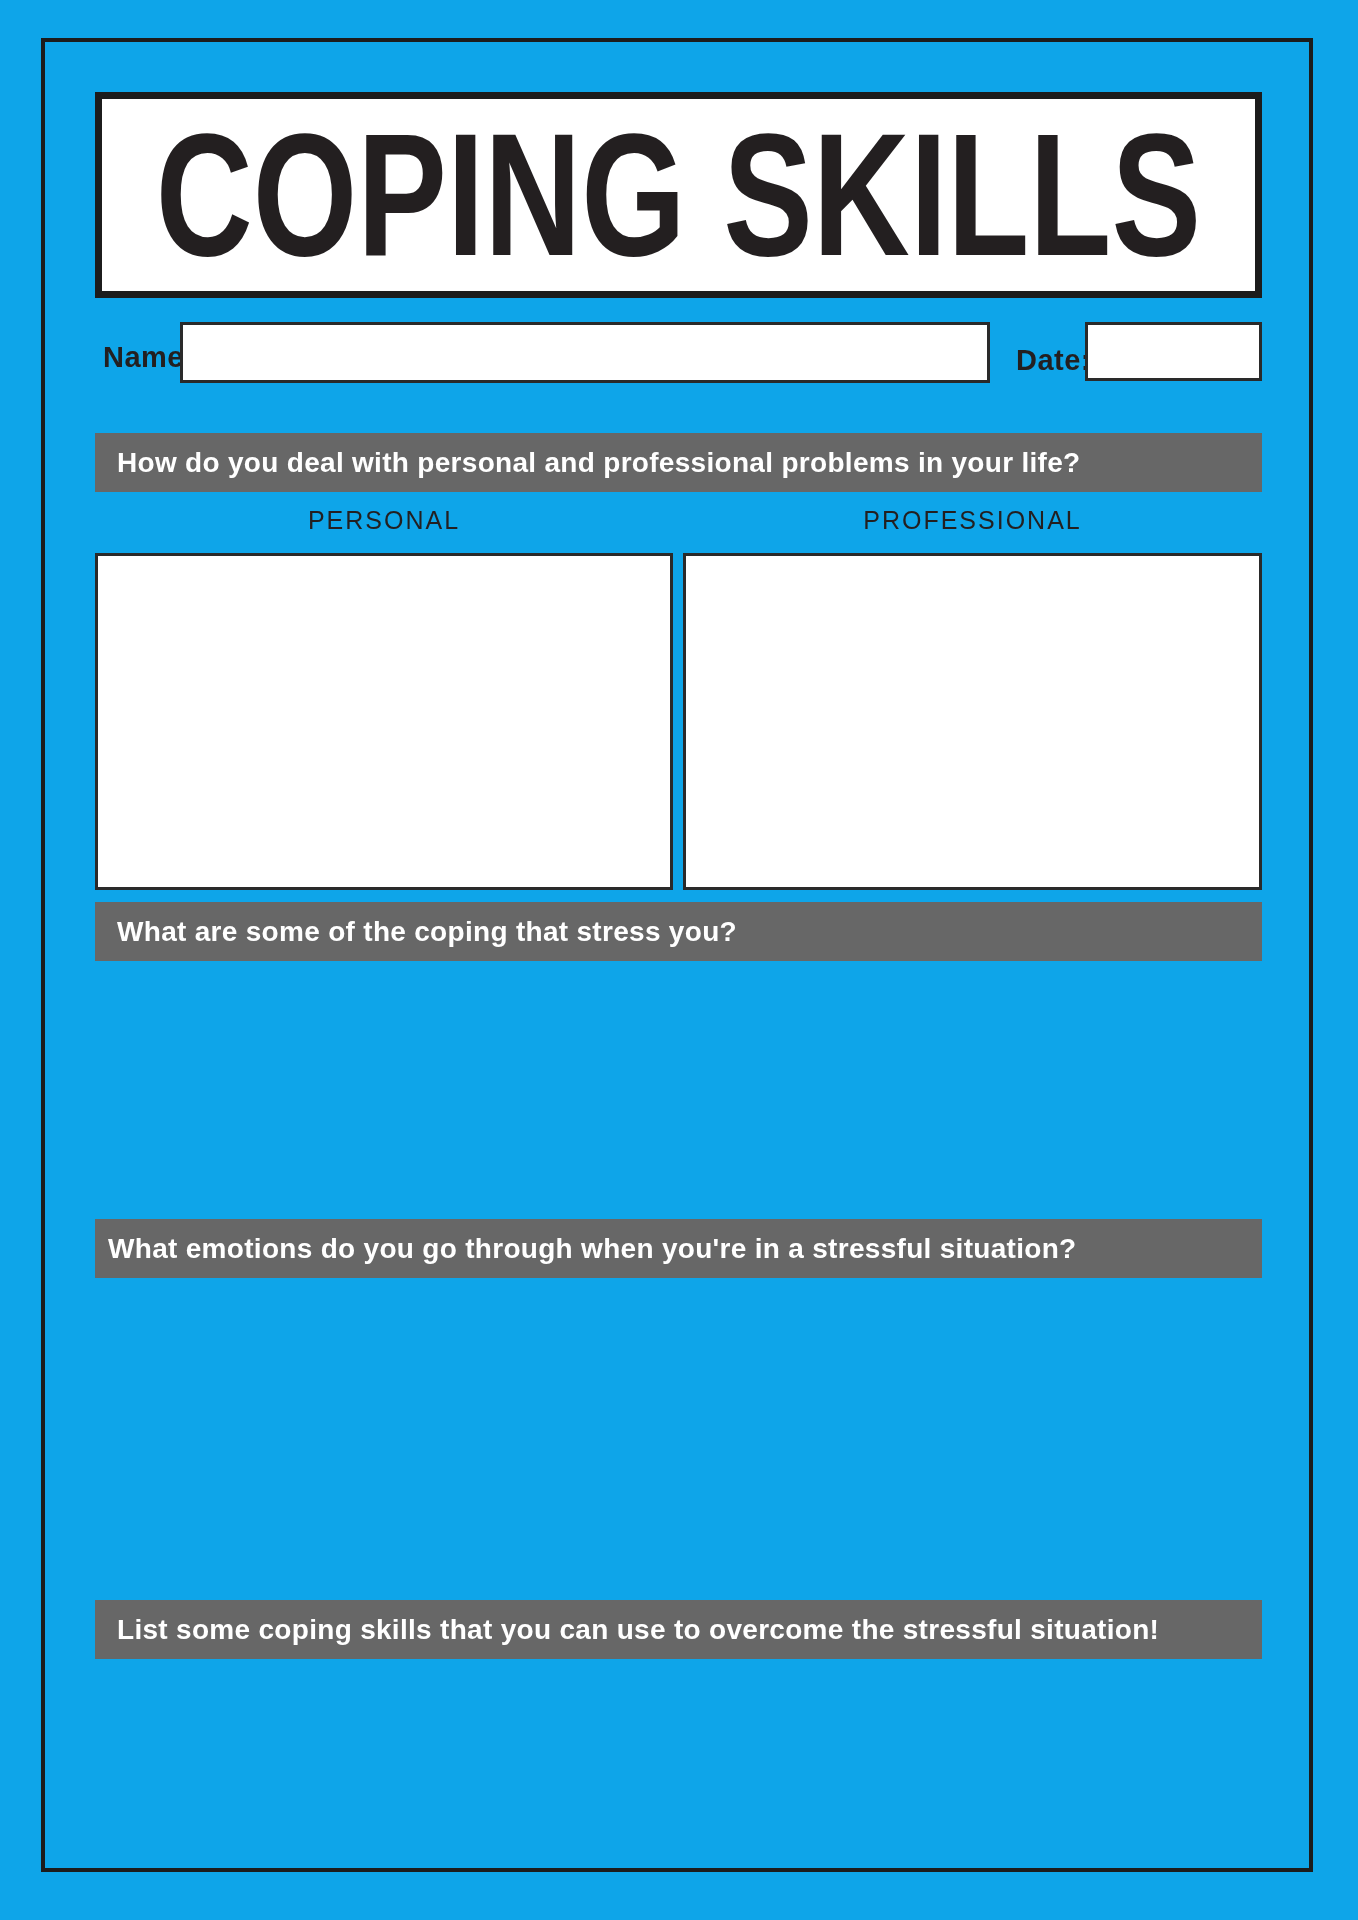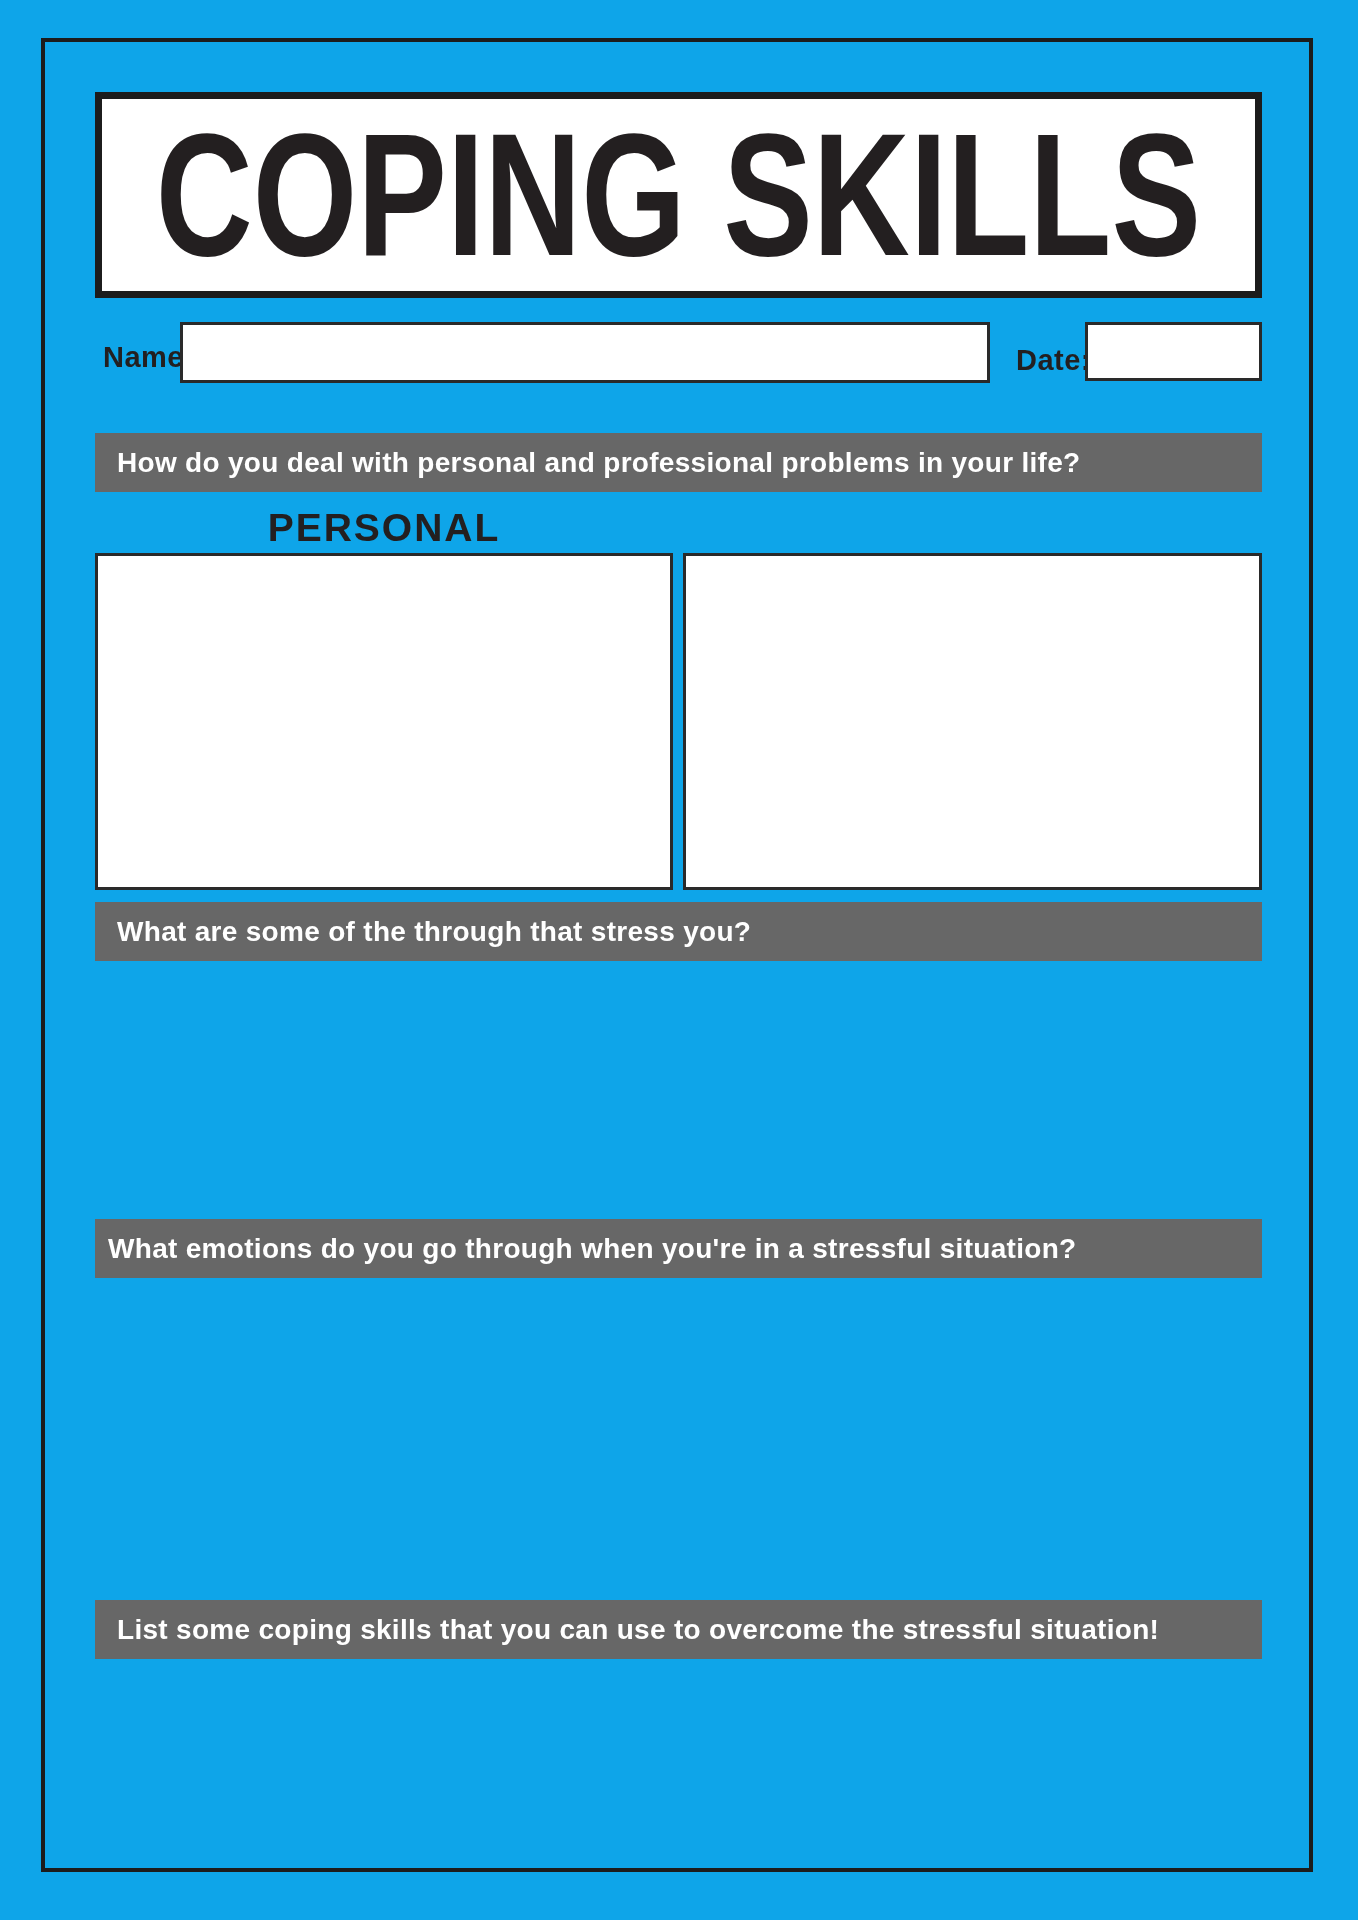--- a/index.html
+++ b/index.html
@@ -80,22 +80,22 @@
     letter-spacing: 0.3px;
     white-space: nowrap;
   }
   .banner-q1 { top: 433px; }
   .banner-q2 { top: 902px; }
   .banner-q3 { top: 1219px; padding-left: 13px; }
   .banner-q4 { top: 1600px; }
   .col-header {
     position: absolute;
     top: 506px;
-    font-size: 39px;
-    font-weight: 700;
+    font-size: 25px;
+    font-weight: 400;
     color: #231f20;
     letter-spacing: 2px;
     text-align: center;
   }
   .col-header-personal { left: 95px; width: 578px; }
   .col-header-professional { left: 683px; width: 579px; }
   .answer-box {
     position: absolute;
     top: 553px;
     height: 337px;
@@ -128,25 +128,26 @@
 
   <div class="field-label name-label">Name:</div>
   <input class="field-input name-input" type="text" style="">
 
   <div class="field-label date-label">Date:</div>
   <input class="field-input date-input" type="text" style="">
 
   <div class="banner banner-q1">How do you deal with personal and professional problems in your life?</div>
 
   <div class="col-header col-header-personal">PERSONAL</div>
+  <div class="col-header col-header-professional">PROFESSIONAL</div>
 
   <div class="answer-box personal-box"></div>
   <div class="answer-box professional-box"></div>
 
-  <div class="banner banner-q2">What are some of the through that stress you?</div>
+  <div class="banner banner-q2">What are some of the coping that stress you?</div>
   <div class="writing-area writing-q2"></div>
 
   <div class="banner banner-q3">What emotions do you go through when you're in a stressful situation?</div>
   <div class="writing-area writing-q3"></div>
 
   <div class="banner banner-q4">List some coping skills that you can use to overcome the stressful situation!</div>
   <div class="writing-area writing-q4"></div>
 </div>
 
 </body></html>

